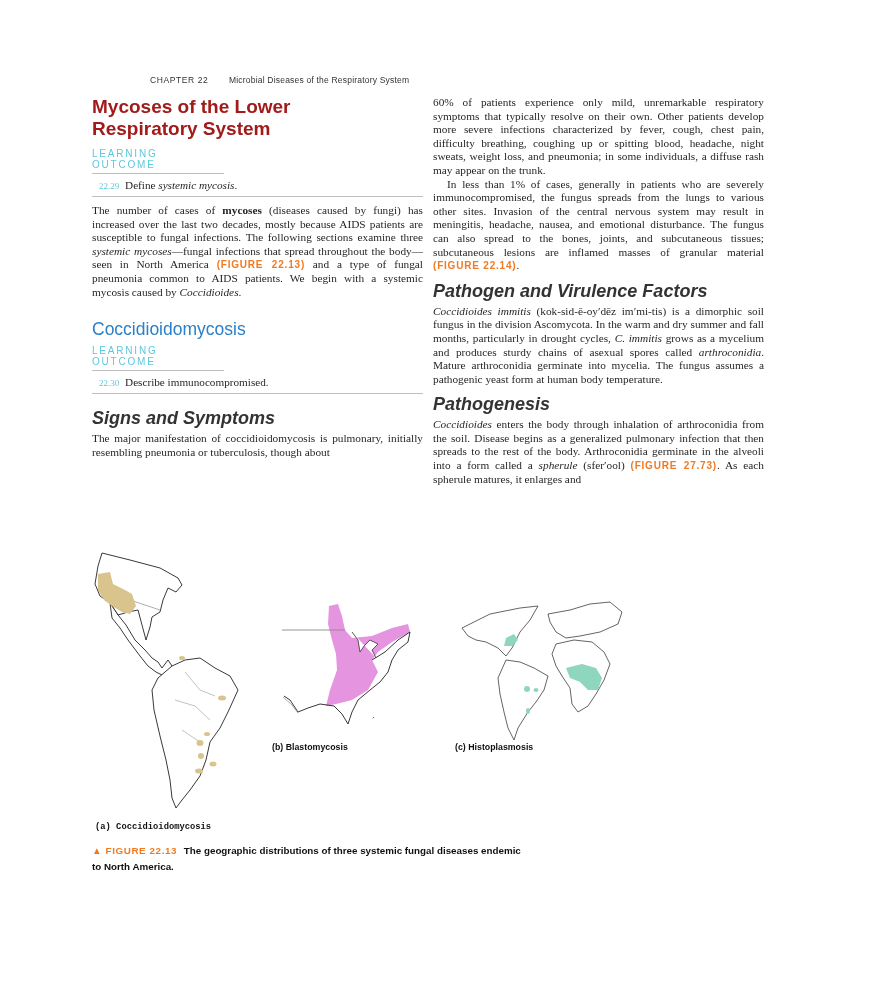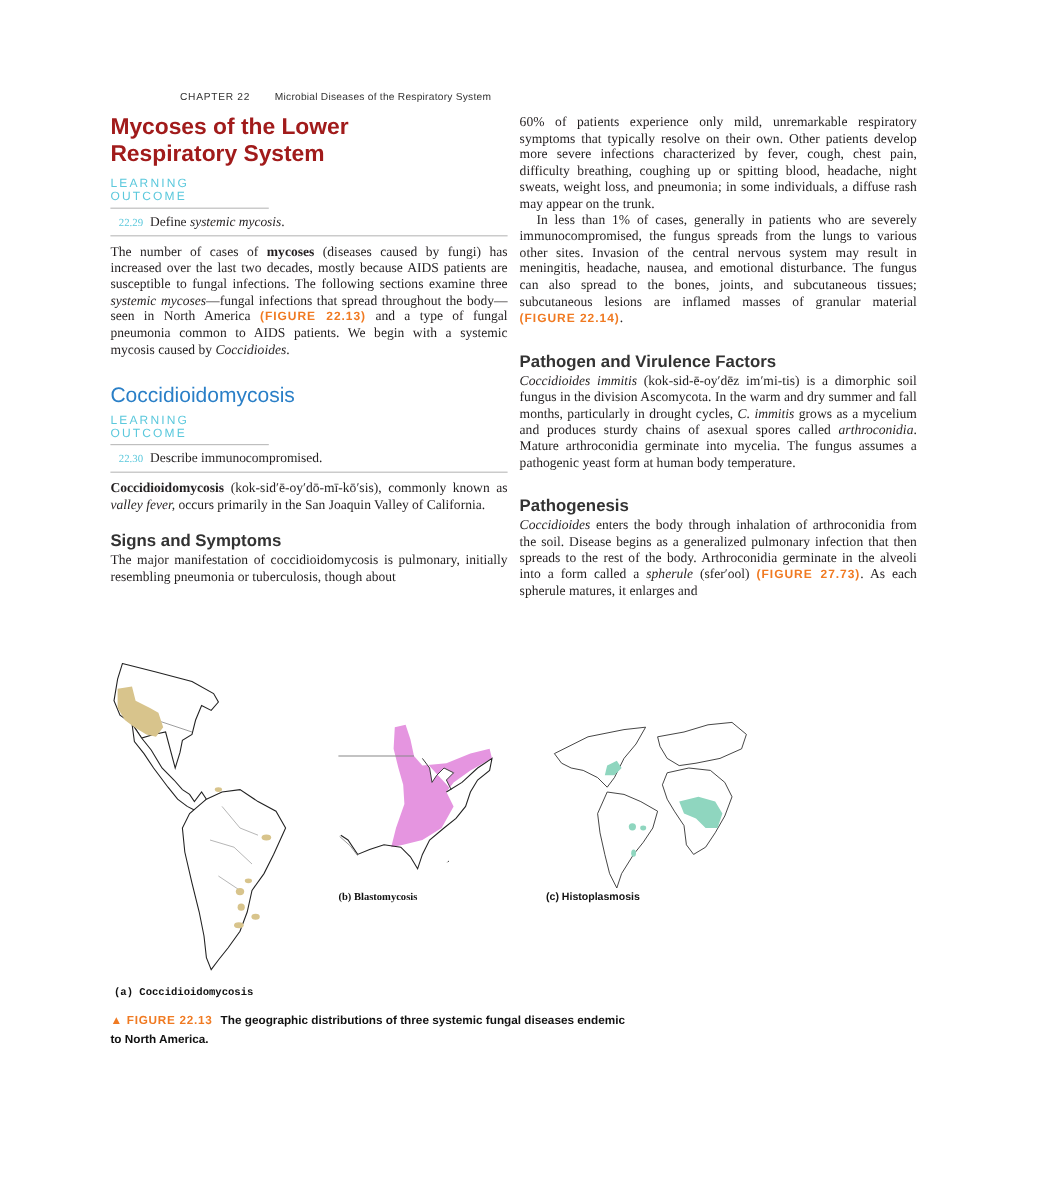--- a/index.html
+++ b/index.html
@@ -18,22 +18,22 @@
   .lo-label { font-family:"Liberation Sans", sans-serif; font-weight:normal; font-size:10px;
               letter-spacing:1.8px; color:#5bc8dc; padding-bottom:3px; width:132px;
               border-bottom:1px solid #bfbfbf; }
   .lo-item { font-size:11.2px; padding:5px 0 5px 7px; border-bottom:1px solid #bfbfbf;
              margin-bottom:7px; }
   .lo-num { color:#5bc8dc; font-size:9px; margin-right:3px; }
   p { margin:0; font-size:11.3px; line-height:13.6px; text-align:justify; }
   .indent { text-indent:14px; }
   .figref { font-family:"Liberation Sans", sans-serif; font-weight:bold; color:#f07a22;
             font-size:10px; letter-spacing:0.8px; }
-  .h3 { font-family:"Liberation Sans", sans-serif; font-weight:bold; font-size:14px;
-        color:#333; margin:20px 0 3px 0; }
+  .h3 { font-family:"Liberation Sans", sans-serif; font-weight:bold; font-size:18px;
+        color:#333; margin:8px 0 3px 0;font-style:italic; }
   .fig { position:absolute; left:0; top:0; }
   .panel-label { position:absolute; font-family:"Liberation Sans", sans-serif; font-weight:bold;
                  font-size:8.8px; color:#111; }
   .caption { position:absolute; left:92px; top:843px; width:440px;
              font-family:"Liberation Sans", sans-serif; font-weight:bold; font-size:9.8px;
              line-height:16px; color:#111; }
   .caption .fignum { color:#f07a22; letter-spacing:0.6px; margin-right:4px; }
 </style>
 </head>
 <body>
@@ -57,23 +57,20 @@
     <span>The number of cases of </span><b>mycoses</b><span> (diseases caused by fungi) has increased over the last two decades, mostly because AIDS patients are susceptible to fungal infections. The following sections examine three </span><i>systemic mycoses</i><span>—fungal infections that spread throughout the body—seen in North America </span><span class="figref">(FIGURE 22.13)</span><span> and a type of fungal pneumonia common to AIDS patients. We begin with a systemic mycosis caused by </span><i>Coccidioides</i><span>.</span>
   </p>
 
   <div style="height:20px"></div>
   <div class="h2">Coccidioidomycosis</div>
   <div class="lo-label">LEARNING OUTCOME</div>
   <div class="lo-item">
     <span class="lo-num">22.30</span>
     <span>Describe immunocompromised.</span>
   </div>
-  <p>
-    <b>Coccidioidomycosis</b><span> (kok-sid′ē-oy′dō-mī-kō′sis), commonly known as </span><i>valley fever,</i><span> occurs primarily in the San Joaquin Valley of California.</span>
-  </p>
   <div class="h3" style="margin-top:14px">Signs and Symptoms</div>
   <p>The major manifestation of coccidioidomycosis is pulmonary, initially resembling pneumonia or tuberculosis, though about</p>
 </div>
 
 <div class="col right">
   <p>60% of patients experience only mild, unremarkable respiratory symptoms that typically resolve on their own. Other patients develop more severe infections characterized by fever, cough, chest pain, difficulty breathing, coughing up or spitting blood, headache, night sweats, weight loss, and pneumonia; in some individuals, a diffuse rash may appear on the trunk.</p>
   <p class="indent">
     <span>In less than 1% of cases, generally in patients who are severely immunocompromised, the fungus spreads from the lungs to various other sites. Invasion of the central nervous system may result in meningitis, headache, nausea, and emotional disturbance. The fungus can also spread to the bones, joints, and subcutaneous tissues; subcutaneous lesions are inflamed masses of granular material </span><span class="figref">(FIGURE 22.14)</span><span>.</span>
   </p>
   <div class="h3">Pathogen and Virulence Factors</div>
@@ -123,20 +120,20 @@
   </g>
   <g fill="#8fd6bf" stroke="none">
     <path d="M506,638 L514,634 L518,640 L512,646 L504,646 Z"></path>
     <ellipse cx="527" cy="689" rx="3" ry="3"></ellipse>
     <ellipse cx="536" cy="690" rx="2.5" ry="2"></ellipse>
     <ellipse cx="528" cy="711" rx="2" ry="3"></ellipse>
     <path d="M566,668 L582,664 L596,668 L602,678 L598,690 L588,690 L580,682 L570,678 Z"></path>
   </g>
 </svg>
 
-<div class="panel-label" style="left:282px; top:742px;font-family:Liberation Serif, serif;">(b) Blastomycosis</div>
+<div class="panel-label" style="left:272px; top:742px;">(b) Blastomycosis</div>
 <div class="panel-label" style="left:455px; top:742px;">(c) Histoplasmosis</div>
 <div class="panel-label" style="left:95px; top:822px;font-family:Liberation Mono, monospace;">(a) Coccidioidomycosis</div>
 
 <div class="caption">
   <span class="fignum">▲ FIGURE 22.13</span>
   <span>The geographic distributions of three systemic fungal diseases endemic to North America.</span>
 </div>
 
 </body></html>

